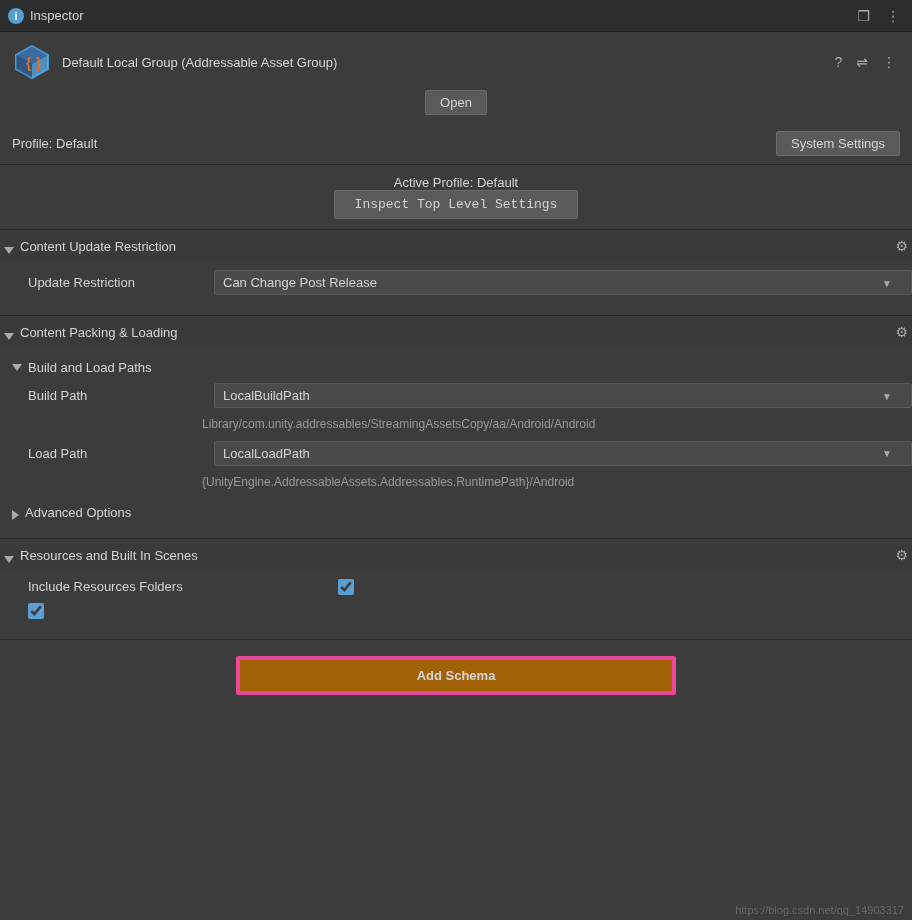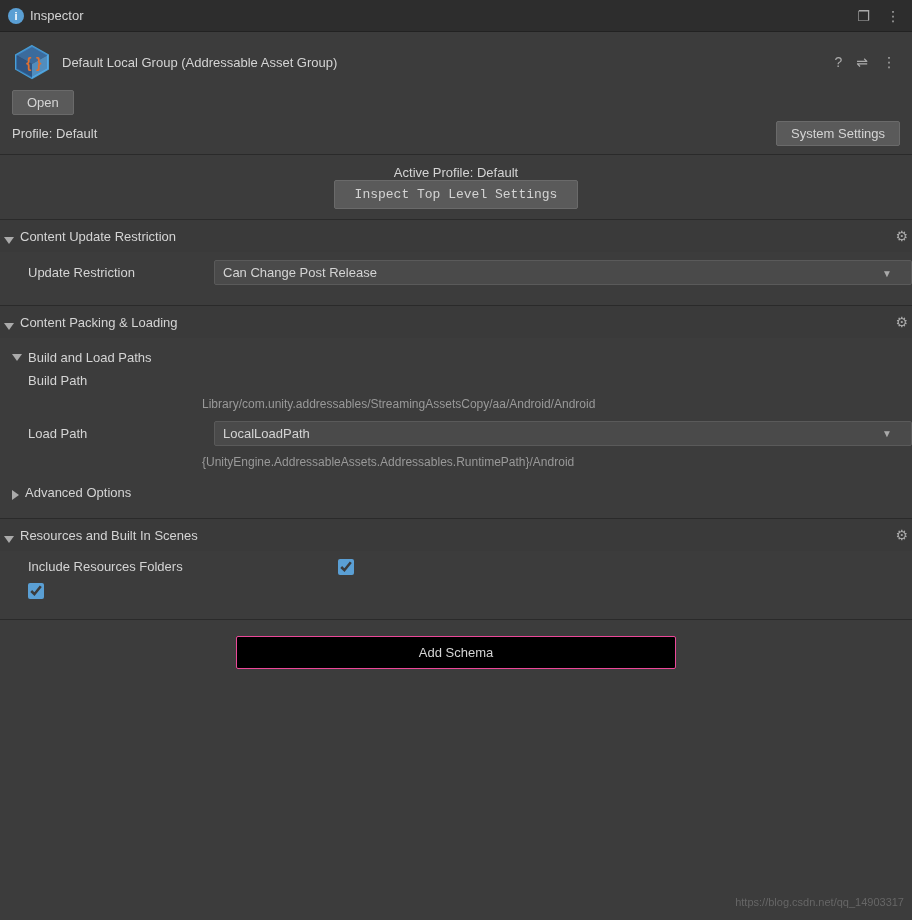--- a/index.html
+++ b/index.html
@@ -263,35 +263,36 @@
       accent-color: #5a9fd4;
     }
 
     
     .add-schema-section {
       padding: 16px 12px;
       display: flex;
       justify-content: center;
     }
     .add-schema-btn {
-      background: #000000;
-      border: 1px solid #ec4899;
+      background: #a16207;
+      border: 4px solid #ec4899;
       color: #d4d4d4;
       padding: 8px 0;
       cursor: pointer;
       font-size: 13px;
       border-radius: 2px;
       width: 440px;
       text-align: center;
+      font-weight: bold;
     }
 
     
     .footer {
       position: absolute;
-      bottom: 12px;
+      bottom: 4px;
       right: 8px;
       font-size: 11px;
       color: #666;
     }
   </style>
 </head>
 <body>
 
 <div class="title-bar">
   <div class="title-bar-left">
@@ -318,21 +319,21 @@
       <text x="14" y="26" font-size="14" fill="#e07030" font-weight="bold">{</text>
       <text x="24" y="26" font-size="14" fill="#e07030" font-weight="bold">}</text>
     </svg>
     <span class="header-title">Default Local Group (Addressable Asset Group)</span>
     <div class="header-actions">
       <button class="icon-btn">?</button>
       <button class="icon-btn">⇌</button>
       <button class="icon-btn">⋮</button>
     </div>
   </div>
-  <div style="display:flex; justify-content:flex-start; margin-bottom:6px;">
+  <div style="display:flex; justify-content:center; margin-bottom:16px;">
     <button class="open-btn">Open</button>
   </div>
   <div class="profile-row">
     <span class="profile-label">Profile: Default</span>
     <button class="system-settings-btn">System Settings</button>
   </div>
 </div>
 
 <div class="active-profile-row">
   <span class="active-profile-label">Active Profile: Default</span>
@@ -366,20 +367,27 @@
   </div>
   <div class="section-body">
 
     <div class="subsection-header">
       <div class="triangle-down"></div>
       <span class="subsection-title">Build and Load Paths</span>
     </div>
 
     <div class="field-row">
       <span class="field-label">Build Path</span>
+      <div class="select-wrapper">
+        <select class="dropdown-select">
+          <option>LocalBuildPath</option>
+          <option>RemoteBuildPath</option>
+          <option>Custom</option>
+        </select>
+      </div>
     </div>
     <div class="path-hint">Library/com.unity.addressables/StreamingAssetsCopy/aa/Android/Android</div>
 
     <div class="field-row">
       <span class="field-label">Load Path</span>
       <div class="select-wrapper">
         <select class="dropdown-select">
           <option>LocalLoadPath</option>
           <option>RemoteLoadPath</option>
           <option>Custom</option>

